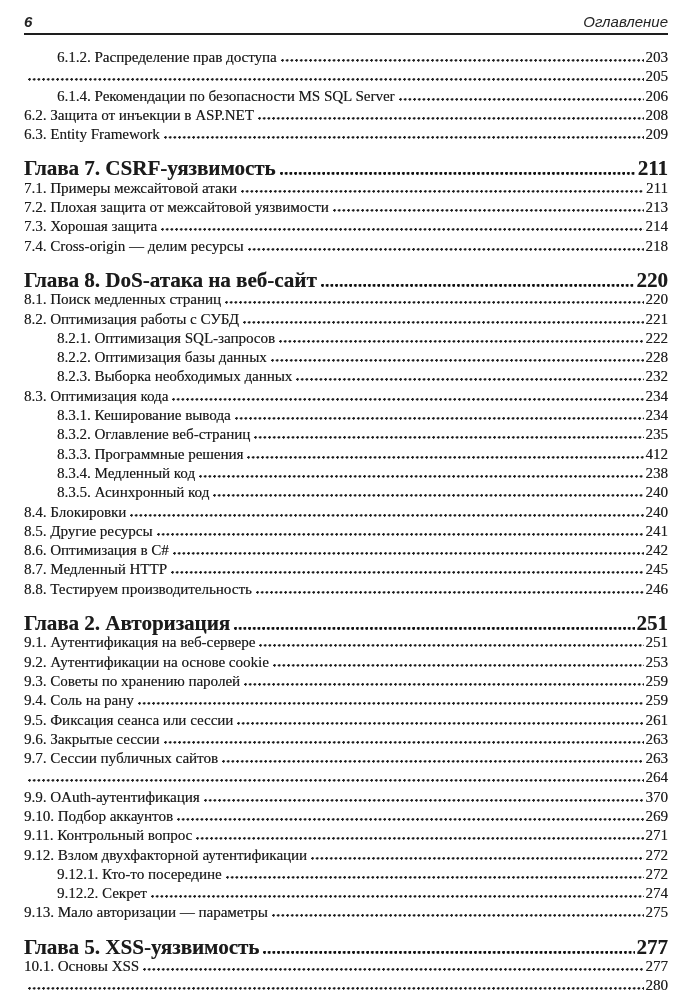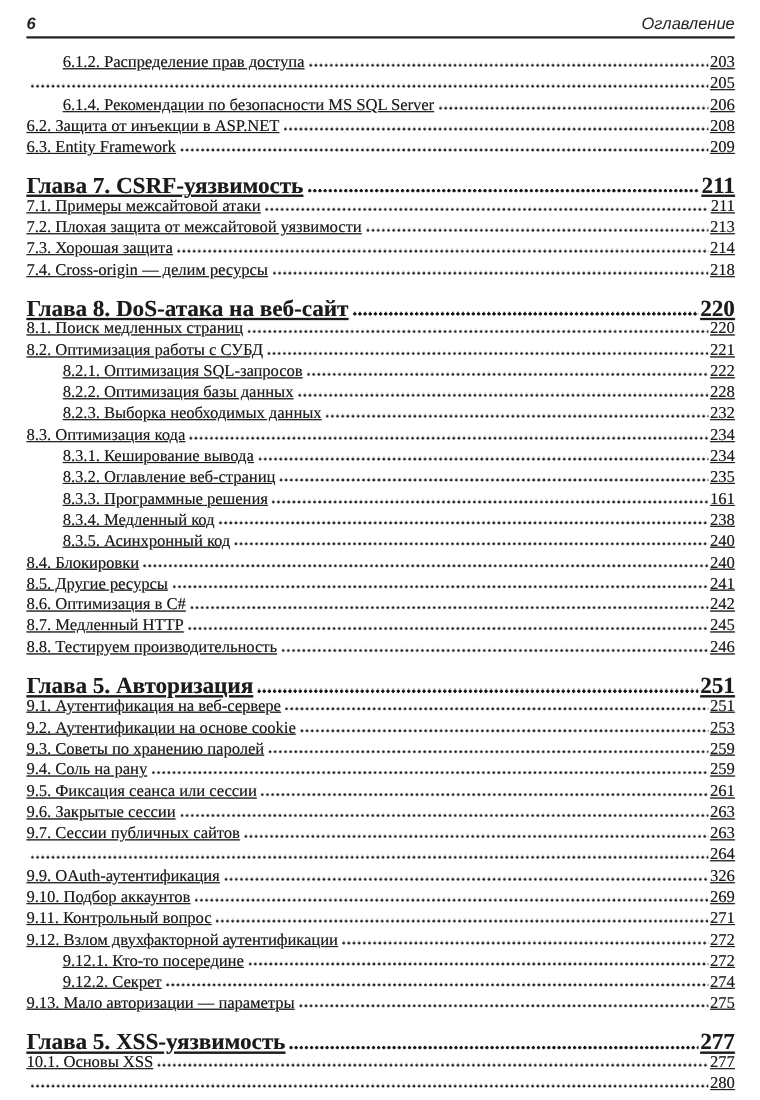--- a/index.html
+++ b/index.html
@@ -28,21 +28,20 @@
   }
   .hdr-num { font-weight: bold; }
   .toc { margin-top: 13px; }
   .row {
     display: flex;
     align-items: baseline;
     font-size: 15px;
     line-height: 19.3px;
     height: 19.3px;
     text-shadow: 0.25px 0 0 rgba(27,27,27,0.55);
-    text-decoration: underline;
   }
   .row.sub .lbl { padding-left: 33px; }
   .row.chapter {
     font-weight: bold;
     font-size: 21px;
     margin-top: 15px;
   }
   .lbl { white-space: nowrap; }
   .leader {
     flex: 1 1 auto;
@@ -160,21 +159,21 @@
         <span class="pg">234</span>
       </div>
     <div class="row sub">
         <span class="lbl">8.3.2. Оглавление веб-страниц</span>
         <span class="leader"></span>
         <span class="pg">235</span>
       </div>
     <div class="row sub">
         <span class="lbl">8.3.3. Программные решения</span>
         <span class="leader"></span>
-        <span class="pg">161</span>
+        <span class="pg">412</span>
       </div>
     <div class="row sub">
         <span class="lbl">8.3.4. Медленный код</span>
         <span class="leader"></span>
         <span class="pg">238</span>
       </div>
     <div class="row sub">
         <span class="lbl">8.3.5. Асинхронный код</span>
         <span class="leader"></span>
         <span class="pg">240</span>
@@ -199,21 +198,21 @@
         <span class="leader"></span>
         <span class="pg">245</span>
       </div>
     <div class="row">
         <span class="lbl">8.8. Тестируем производительность</span>
         <span class="leader"></span>
         <span class="pg">246</span>
       </div>
 
     <div class="row chapter">
-        <span class="lbl">Глава 5. Авторизация</span>
+        <span class="lbl">Глава 2. Авторизация</span>
         <span class="leader"></span>
         <span class="pg">251</span>
       </div>
     <div class="row">
         <span class="lbl">9.1. Аутентификация на веб-сервере</span>
         <span class="leader"></span>
         <span class="pg">251</span>
       </div>
     <div class="row">
         <span class="lbl">9.2. Аутентификации на основе cookie</span>
@@ -245,21 +244,21 @@
         <span class="leader"></span>
         <span class="pg">263</span>
       </div>
     <div class="row">
         <span class="leader"></span>
         <span class="pg">264</span>
       </div>
     <div class="row">
         <span class="lbl">9.9. OAuth-аутентификация</span>
         <span class="leader"></span>
-        <span class="pg">326</span>
+        <span class="pg">370</span>
       </div>
     <div class="row">
         <span class="lbl">9.10. Подбор аккаунтов</span>
         <span class="leader"></span>
         <span class="pg">269</span>
       </div>
     <div class="row">
         <span class="lbl">9.11. Контрольный вопрос</span>
         <span class="leader"></span>
         <span class="pg">271</span>

